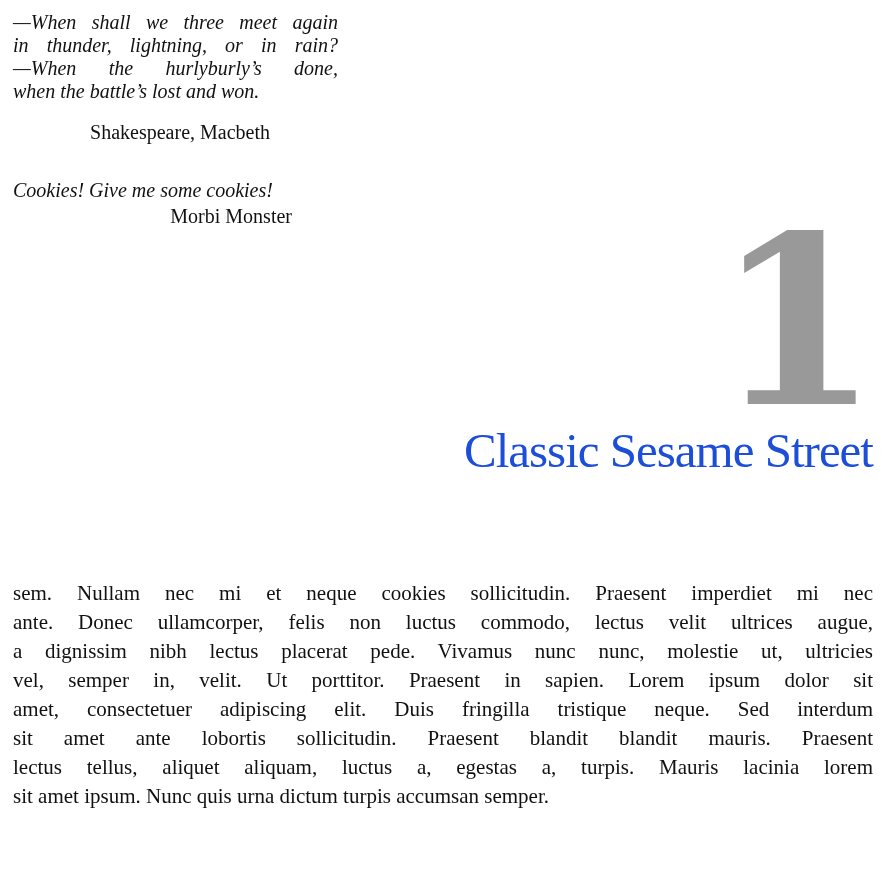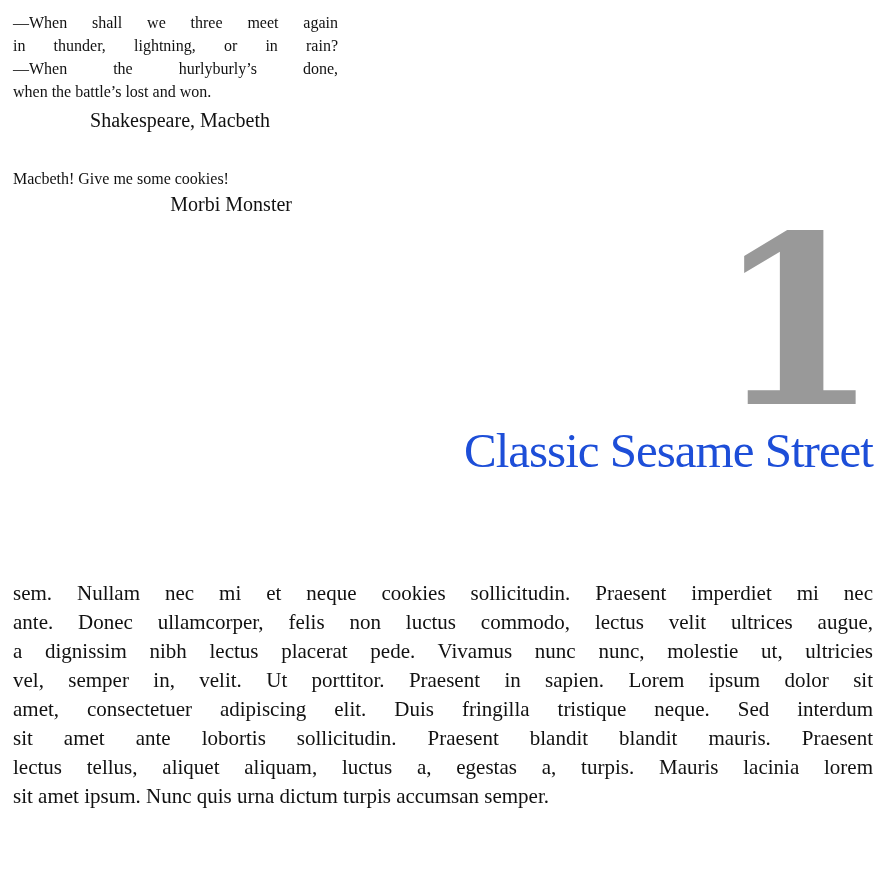--- a/index.html
+++ b/index.html
@@ -16,35 +16,36 @@
     background: #ffffff;
   }
 
   
   .epigraphs {
     position: absolute;
     left: 13px; top: 11px;
     width: 325px;
   }
   .qline {
-    font-size: 16px;
+    font-style: italic;
+    font-size: 20px;
     line-height: 23px;
     text-align: justify;
     text-align-last: justify;
   }
   .qline.last {
     text-align-last: left;
   }
   .qauthor {
     font-style: normal;
     font-size: 20px;
     line-height: 23px;
     text-align: right;
   }
-  .qauthor-1 { margin-top: 6px; padding-right: 68px; }
+  .qauthor-1 { margin-top: 18px; padding-right: 68px; }
   .quote-2   { margin-top: 35px; }
   .qauthor-2 { margin-top: 3px;  padding-right: 46px; }
 
   
   .chapter-number {
     position: absolute;
     top: 204px; right: 20px;
     font-family: "DejaVu Serif", serif;
     font-weight: bold;
     font-size: 235px;
@@ -91,21 +92,21 @@
         <div class="qline">—When shall we three meet again</div>
         <div class="qline">in thunder, lightning, or in rain?</div>
         <div class="qline">—When the hurlyburly’s done,</div>
         <div class="qline last">when the battle’s lost and won.</div>
       </blockquote>
       <figcaption class="qauthor qauthor-1">Shakespeare, Macbeth</figcaption>
     </figure>
 
     <figure class="quote-2">
       <blockquote>
-        <div class="qline last">Macbeth! Give me some cookies!</div>
+        <div class="qline last">Cookies! Give me some cookies!</div>
       </blockquote>
       <figcaption class="qauthor qauthor-2">Morbi Monster</figcaption>
     </figure>
 
   </section>
 
   <div class="chapter-number" style="color: rgb(153, 153, 153);">1</div>
 
   <h1 class="chapter-title">Classic Sesame Street</h1>
 

